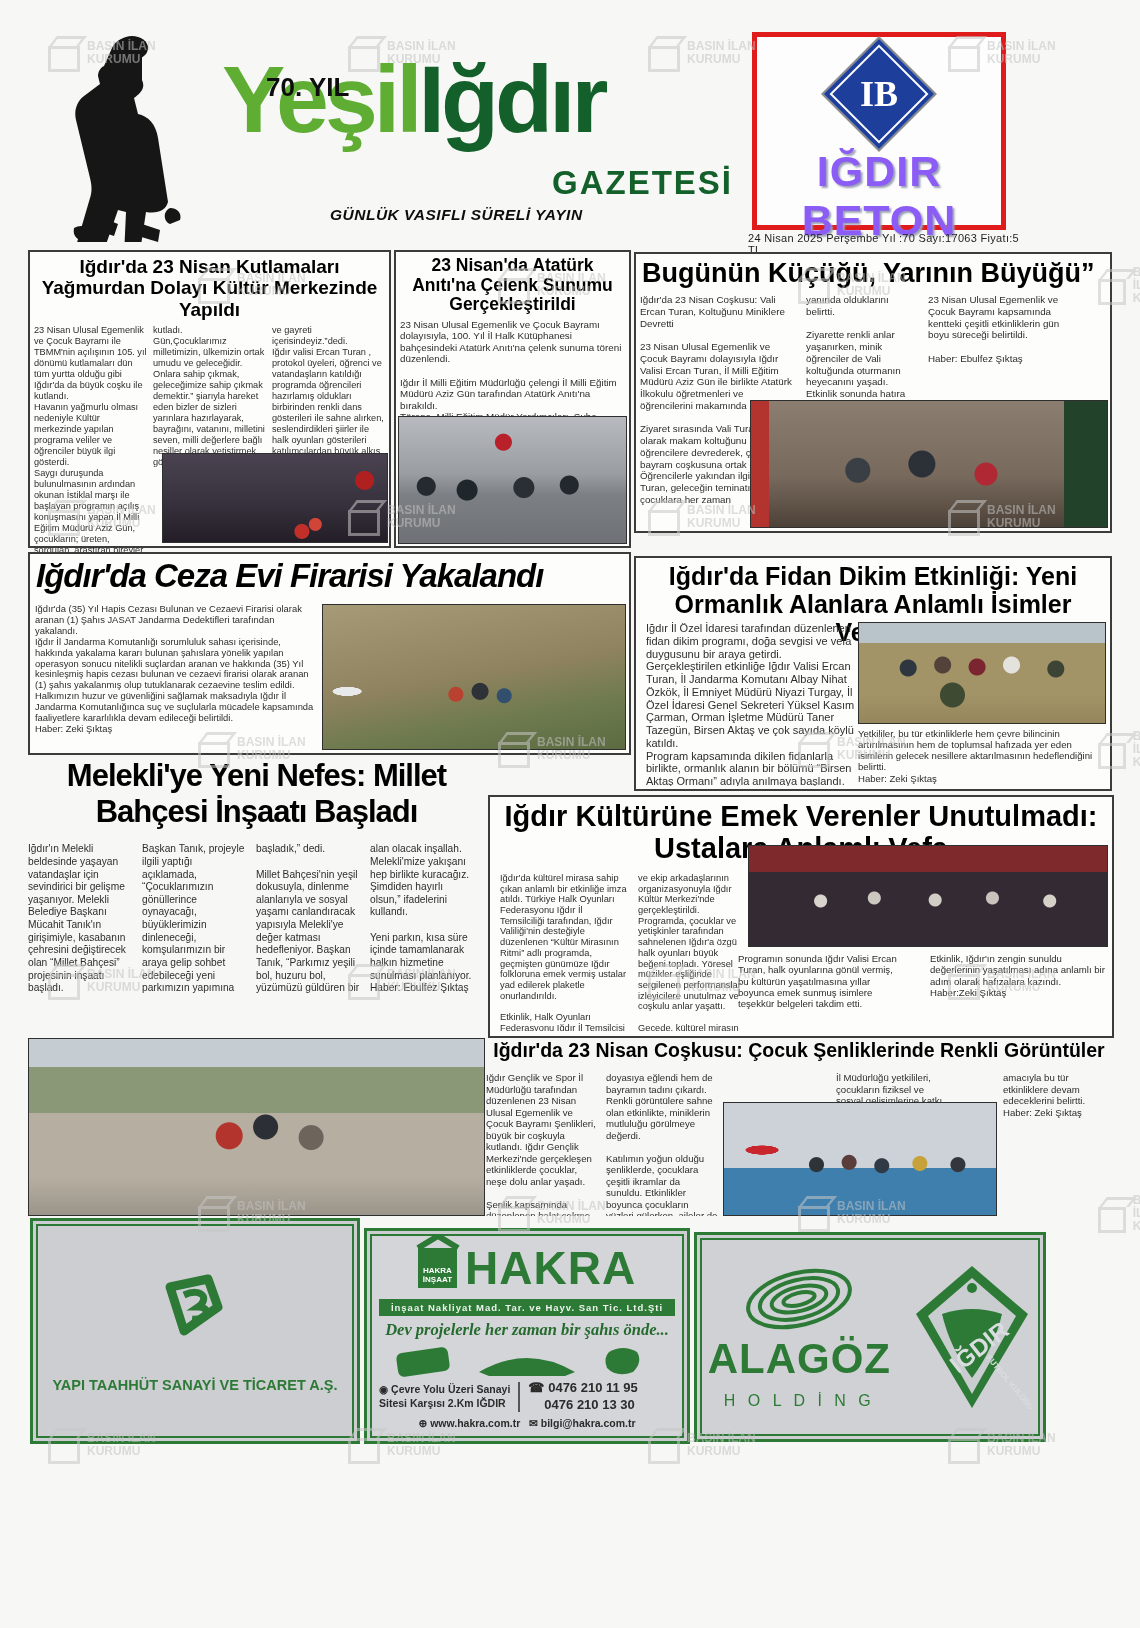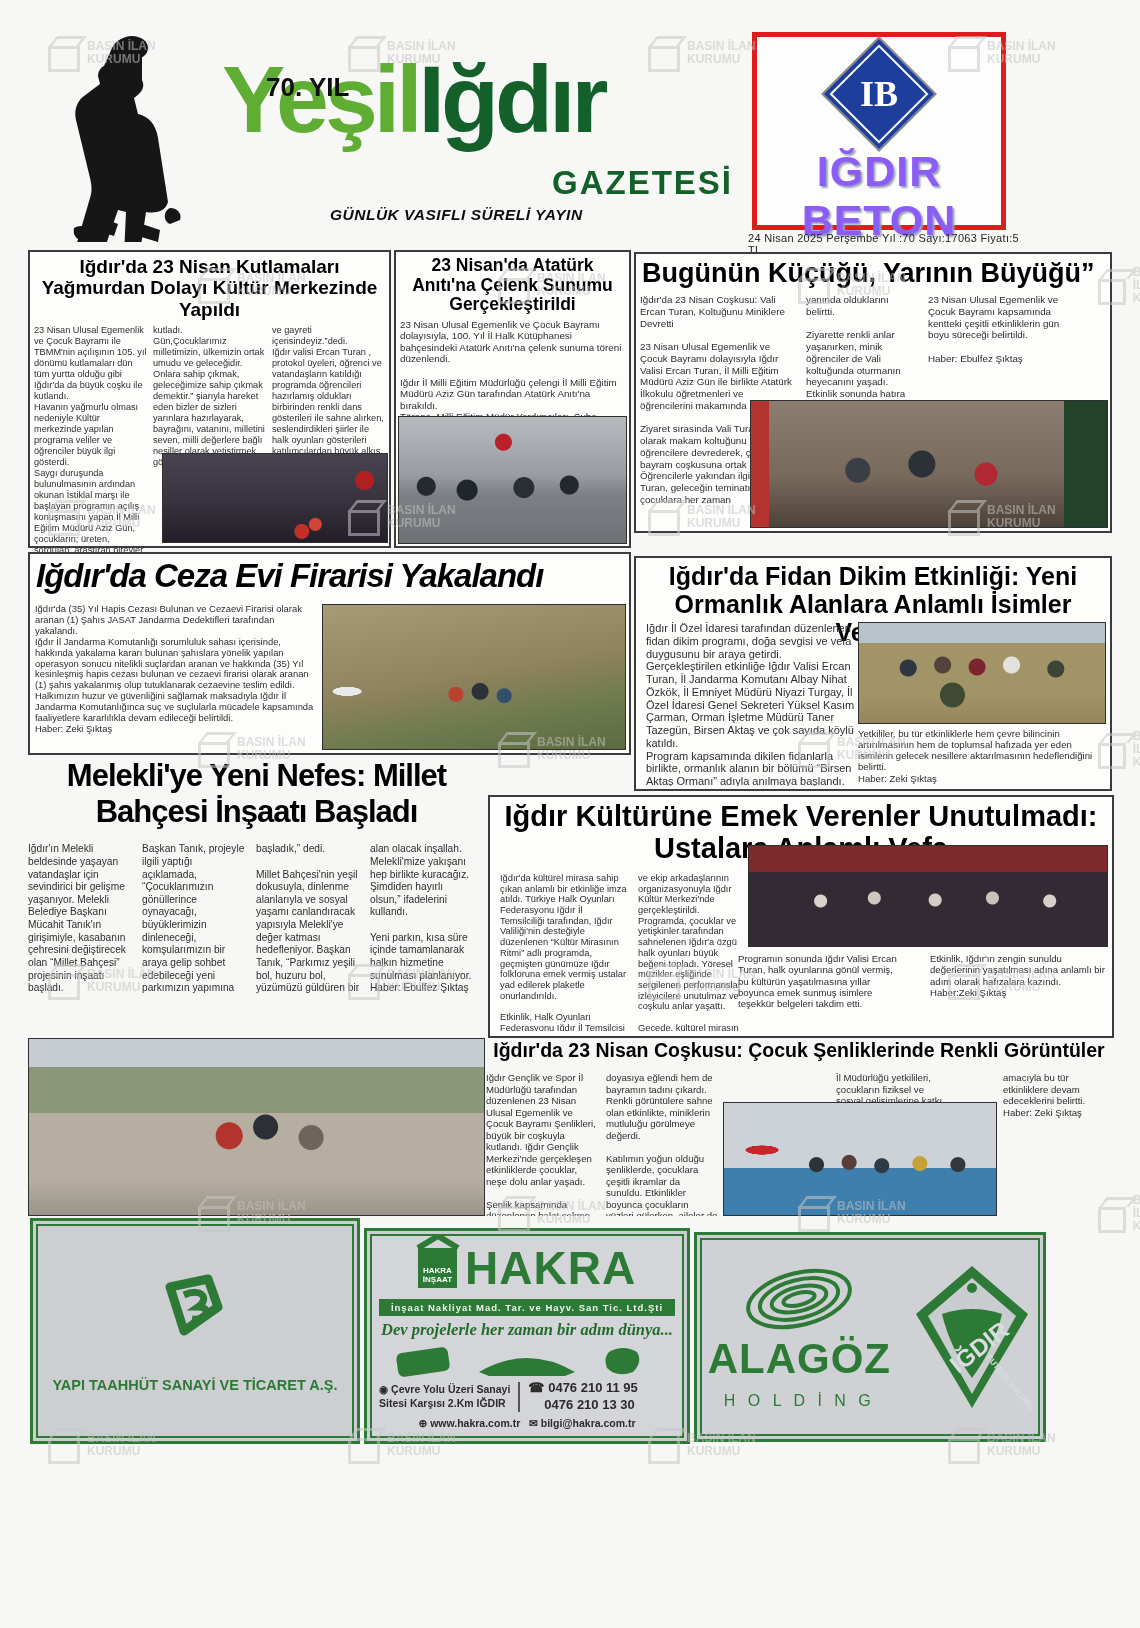--- a/index.html
+++ b/index.html
@@ -239,21 +239,21 @@
       <div style="display:flex;align-items:center;justify-content:center;gap:8px;">
         <div style="background:#2c7a35;color:#fff;font-size:8px;font-weight:bold;padding:8px 5px 3px 5px;position:relative;white-space:pre-line;text-align:center;line-height:1.2;">
           <svg width="44" height="16" viewBox="0 0 44 16" style="position:absolute;left:-2px;top:-14px;">
               <path d="M2 14 L22 2 L42 14" fill="none" stroke="#2c7a35" stroke-width="6"></path>
             </svg><span>HAKRA
 İNŞAAT</span>
         </div>
         <div class="green" style="font-size:46px;font-weight:bold;letter-spacing:1px;">HAKRA</div>
       </div>
       <div class="hakra-bar" style="margin-top:4px;">İnşaat Nakliyat Mad. Tar. ve Hayv. San Tic. Ltd.Şti</div>
-      <div class="hakra-slogan">Dev projelerle her zaman bir adım dünya...</div>
+      <div class="hakra-slogan">Dev projelerle her zaman bir şahıs önde...</div>
       <svg width="296" height="36" viewBox="0 0 296 36" style="display:block;margin:2px auto;">
         <rect x="18" y="8" width="52" height="24" rx="6" fill="#2c7a35" transform="rotate(-8 44 20)"></rect>
         <path d="M100 30 Q148 2 196 30 L186 34 L110 34 Z" fill="#2c7a35"></path>
         <path d="M230 10 q14 -8 28 0 q6 10 -4 20 q-16 6 -26 -4 q-4 -10 2 -16 Z" fill="#2c7a35"></path>
       </svg>
       <div style="display:flex;align-items:center;gap:8px;margin-top:2px;">
         <div class="contact" style="white-space:pre-line;"><span>◉</span> <span>Çevre Yolu Üzeri Sanayi
 Sitesi Karşısı 2.Km IĞDIR</span></div>
         <div style="width:2px;height:30px;background:#555;"></div>
         <div class="contact" style="font-size:13px;">

